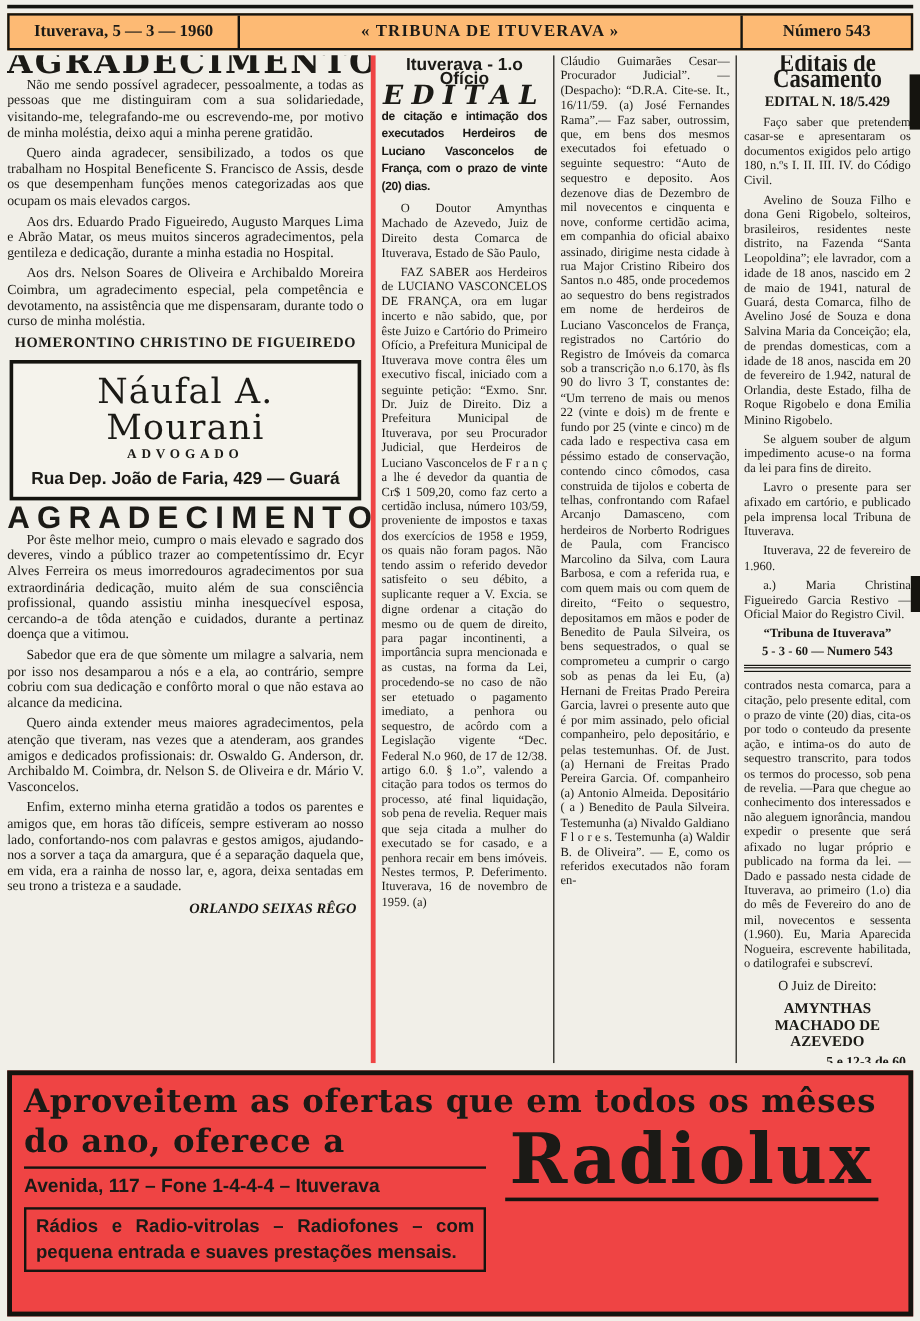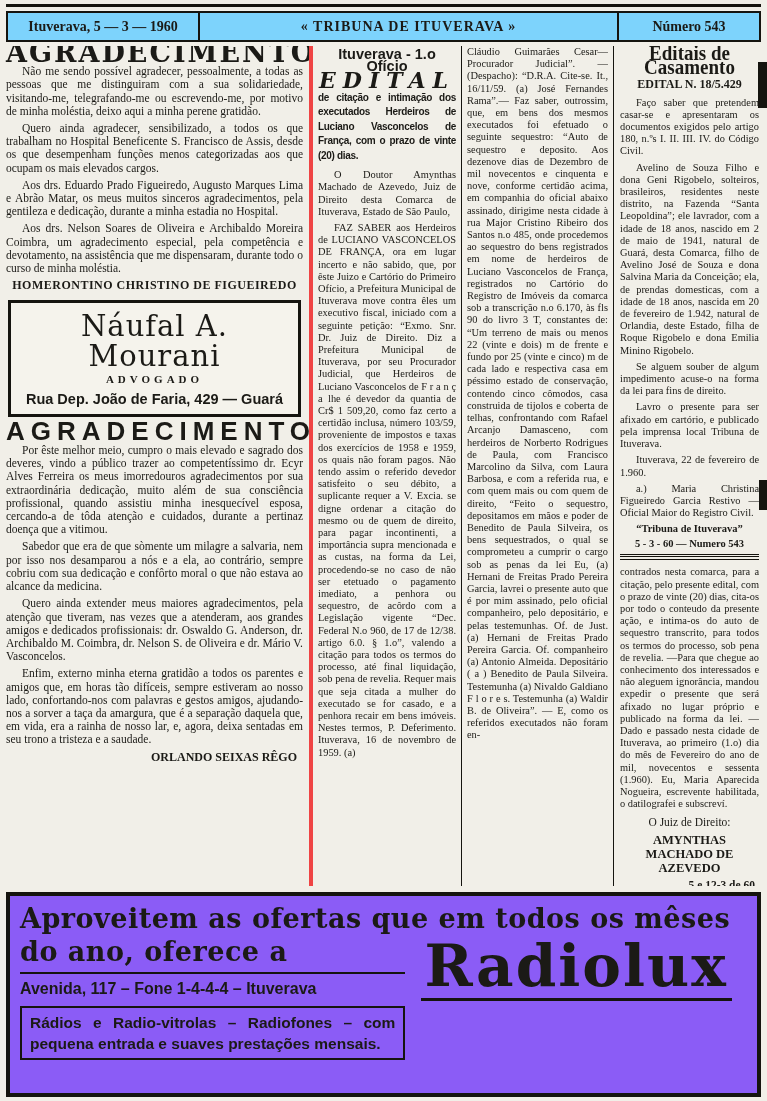--- a/index.html
+++ b/index.html
@@ -7,21 +7,21 @@
     width:767px;height:1101px;overflow:hidden;
     background:#f1efe8;color:#1b1a16;
     font-family:"Liberation Serif", serif;
     position:relative;
   }
   .page{padding:2px 4px 0 4px;}
   .top-rule{height:3px;background:#15140f;margin:2px 2px 4px 2px;}
   
   .masthead{
     display:flex;border:2px solid #15140f;margin:0 2px;
-    font-weight:bold;align-items:stretch;height:27px;background:#7dd3fc;
+    font-weight:bold;align-items:stretch;height:27px;background:#fdba74;
   }
   .masthead .cell{display:flex;align-items:center;justify-content:center;font-size:14px;}
   .masthead .date{width:190px;}
   .masthead .title{flex:1;border-left:2px solid #15140f;border-right:2px solid #15140f;letter-spacing:1px;}
   .masthead .number{width:140px;}
   
   .columns{display:flex;margin-top:4px;height:840px;overflow:hidden;}
   .col{overflow:hidden;box-sizing:border-box;}
   .col1{width:305px;padding:0 6px 0 2px;font-size:11.5px;line-height:13.2px;}
   .col2{width:152px;border-left:4px solid #ef4444;padding:0 5px;font-size:10.4px;line-height:12.2px;}
@@ -31,40 +31,40 @@
   p.cont{text-indent:0;}
   .h-agradecimento1{
     font-family:"DejaVu Serif", serif;font-weight:bold;font-size:27px;
     letter-spacing:2px;text-align:center;margin:0 0 6px 0;
   }
   .h-agradecimento2{
     font-family:"Liberation Sans", sans-serif;font-weight:bold;font-size:26px;
     letter-spacing:6px;text-align:center;margin:6px 0 6px 0;
   }
   .sig-center{text-align:center;font-weight:bold;font-size:12px;margin:4px 0 8px 0;letter-spacing:.5px;}
-  .sig-right{text-align:right;font-weight:bold;font-size:12px;margin:2px 6px 0 0;}
+  .sig-right{text-align:right;font-weight:bold;font-size:12px;margin:2px 6px 0 0;font-style:italic;}
   
   .mourani{border:3px solid #15140f;margin:4px 2px 8px 2px;padding:8px 4px 8px 4px;text-align:center;background:#f5f3ec;}
   .mourani .name{font-family:"DejaVu Serif", serif;font-weight:normal;font-size:29px;letter-spacing:1px;line-height:30px;}
   .mourani .role{font-size:11px;font-weight:bold;letter-spacing:4px;margin-top:2px;}
   .mourani .addr{font-family:"Liberation Sans", sans-serif;font-weight:bold;font-size:14.5px;margin-top:6px;}
   
   .kicker{font-family:"Liberation Sans", sans-serif;font-weight:bold;font-size:14.5px;text-align:center;margin:2px 0 2px 0;}
   .h-edital{font-family:"DejaVu Serif", serif;font-weight:bold;font-size:22px;letter-spacing:7px;text-align:center;margin:2px 0 4px 0;font-style:italic;}
   .edital-sub{font-family:"Liberation Sans", sans-serif;font-weight:bold;font-size:10px;line-height:14.5px;text-align:justify;letter-spacing:-.3px;margin:0 0 6px 0;}
   
   .h-casamento{font-family:"Liberation Serif", serif;font-weight:bold;font-size:19px;letter-spacing:0px;text-align:center;margin:2px 0 6px 0;transform:scaleY(1.15);}
   .edital-no{text-align:center;font-weight:bold;font-size:12px;margin:0 0 6px 0;}
   .cas-footer{text-align:center;font-weight:bold;font-size:10.5px;margin:2px 0 2px 0;line-height:12.5px;}
   .divider{border-top:3px double #15140f;border-bottom:1px solid #15140f;height:2px;margin:4px 0 6px 0;}
   .juiz-label{text-align:center;font-size:11.5px;margin:6px 0 4px 0;}
   .juiz-name{text-align:center;font-weight:bold;font-size:12.5px;line-height:14px;margin:0 0 4px 0;}
   .date-code{text-align:right;font-weight:bold;font-size:11.5px;margin-right:4px;}
   
-  .ad-box{border:4px solid #15140f;margin:6px 2px 0 2px;padding:6px 10px 8px 10px;background:#8b5cf6;height:183px;overflow:hidden;}
+  .ad-box{border:4px solid #15140f;margin:6px 2px 0 2px;padding:6px 10px 8px 10px;background:#ef4444;height:183px;overflow:hidden;}
   .ad-headline{font-family:"DejaVu Serif", serif;font-weight:bold;font-size:27px;line-height:33px;letter-spacing:.5px;margin:0;}
   .ad-cols{display:flex;margin-top:4px;}
   .ad-left{width:53%;}
   .ad-right{width:47%;margin-top:-36px;text-align:center;}
   .ad-address{font-family:"Liberation Sans", sans-serif;font-weight:bold;font-size:16px;
     border-top:2px solid #15140f;border-bottom:0;padding:6px 0 6px 0;}
   .ad-products{border:2px solid #15140f;margin-top:2px;padding:4px 8px;
     font-family:"Liberation Sans", sans-serif;font-weight:bold;font-size:15.5px;line-height:21px;text-align:justify;}
   .radiolux{font-family:"DejaVu Serif", serif;font-weight:bold;font-size:58px;line-height:60px;
     border-bottom:3px solid #15140f;display:inline-block;padding:0 4px 2px 4px;letter-spacing:2px;}

